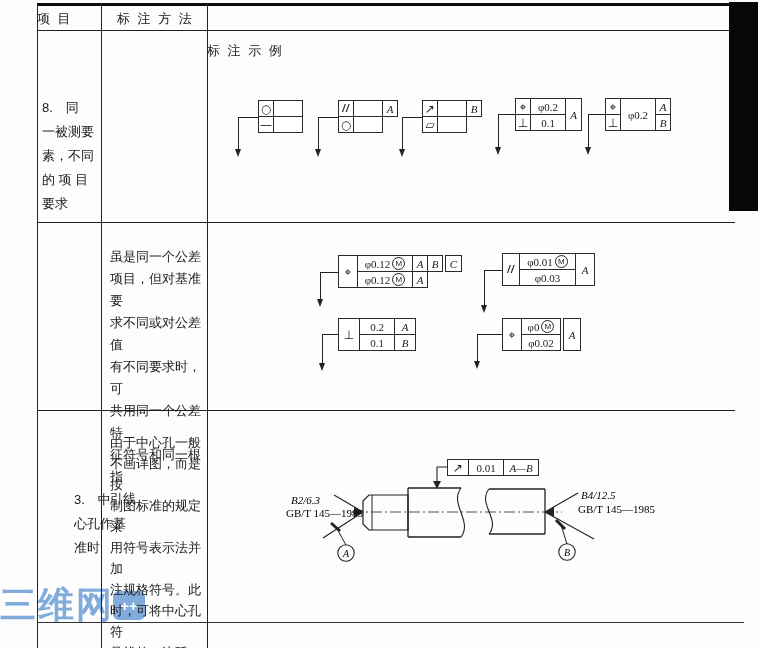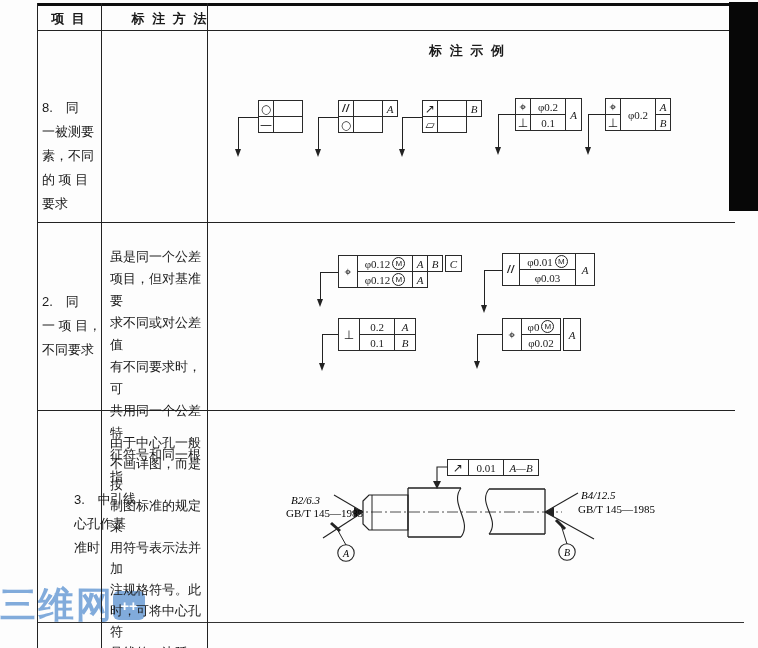--- a/index.html
+++ b/index.html
@@ -2,21 +2,21 @@
 <html><head>
 <meta charset="utf-8">
 <style>
   html,body{margin:0;padding:0;background:#e9e9e9;}
   .page{position:relative;width:758px;height:648px;background:#fdfdfd;overflow:hidden;
         font-family:"Liberation Sans","DejaVu Sans",sans-serif;color:#1b1b1b;}
   .abs{position:absolute;}
   .hline{position:absolute;background:#222;height:1px;}
   .vline{position:absolute;background:#222;width:1px;}
   .thick{height:3px;background:#0d0d0d;}
-  .hdr{position:absolute;font-size:13px;text-align:center;letter-spacing:2px;font-weight:bold;}
+  .hdr{position:absolute;font-size:13px;letter-spacing:2px;}
   .item{position:absolute;font-size:13px;line-height:24px;white-space:pre-line;}
   .method{position:absolute;font-size:13px;line-height:21.5px;white-space:pre-line;}
   
   .fcf{position:absolute;display:flex;padding-top:1px;padding-left:1px;}
   .fcf-rows{flex-direction:column;}
   .fcol{display:flex;flex-direction:column;}
   .frow{display:flex;}
   .cell{border:1px solid #2a2a2a;height:17px;margin-top:-1px;margin-left:-1px;
         box-sizing:border-box;background:#fff;display:flex;align-items:center;
         justify-content:center;font-size:10.5px;}
@@ -141,23 +141,20 @@
     <div class="cell w36 sp2 val">φ0.2</div>
     <div class="fcol">
       <div class="cell w16 d">A</div>
       <div class="cell w16 d">B</div>
     </div>
   </div>
   <div class="hline" style="left:588px;top:114px;width:17px;"></div>
   <div class="vline" style="left:588px;top:114px;height:34px;"></div>
   <div class="arr" style="left:585px;top:147px;"></div>
 
-  <div class="item" style="left:42px;top:290px;width:68px;">2.　同
-一 项 目，
-不同要求</div>
   <div class="method" style="left:110px;top:246px;width:96px;line-height:22px;">虽是同一个公差
 项目，但对基准要
 求不同或对公差值
 有不同要求时，可
 共用同一个公差特
 征符号和同一根指
 引线</div>
 
   <div class="fcf" style="left:338px;top:255px;">
     <div class="cell w20 sp2 sym">⌖</div>

